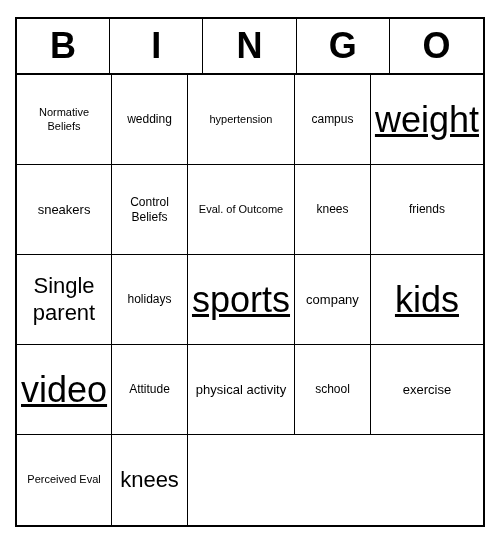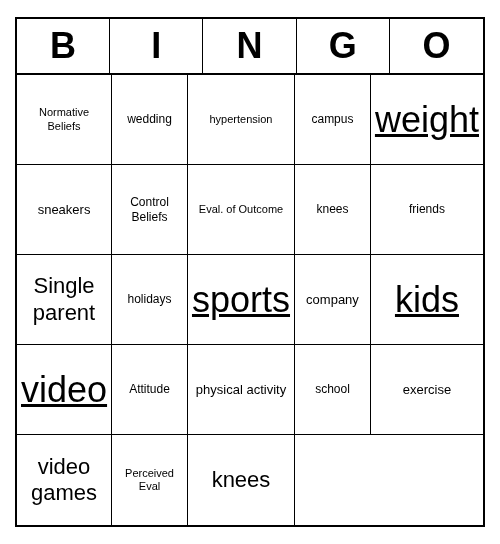--- a/index.html
+++ b/index.html
@@ -120,22 +120,19 @@
       <div class="cell">
         <span class="size-normal">physical activity</span>
       </div>
       <div class="cell">
         <span class="size-medium">school</span>
       </div>
       <div class="cell">
         <span class="size-normal">exercise</span>
       </div>
       <div class="cell">
-        <span class="size-large">video games</span>
-      </div>
-      <div class="cell">
         <span class="size-small">Perceived Eval</span>
       </div>
       <div class="cell">
         <span class="size-large">knees</span>
       </div>
     </div>
 </div>
 
 </body></html>

